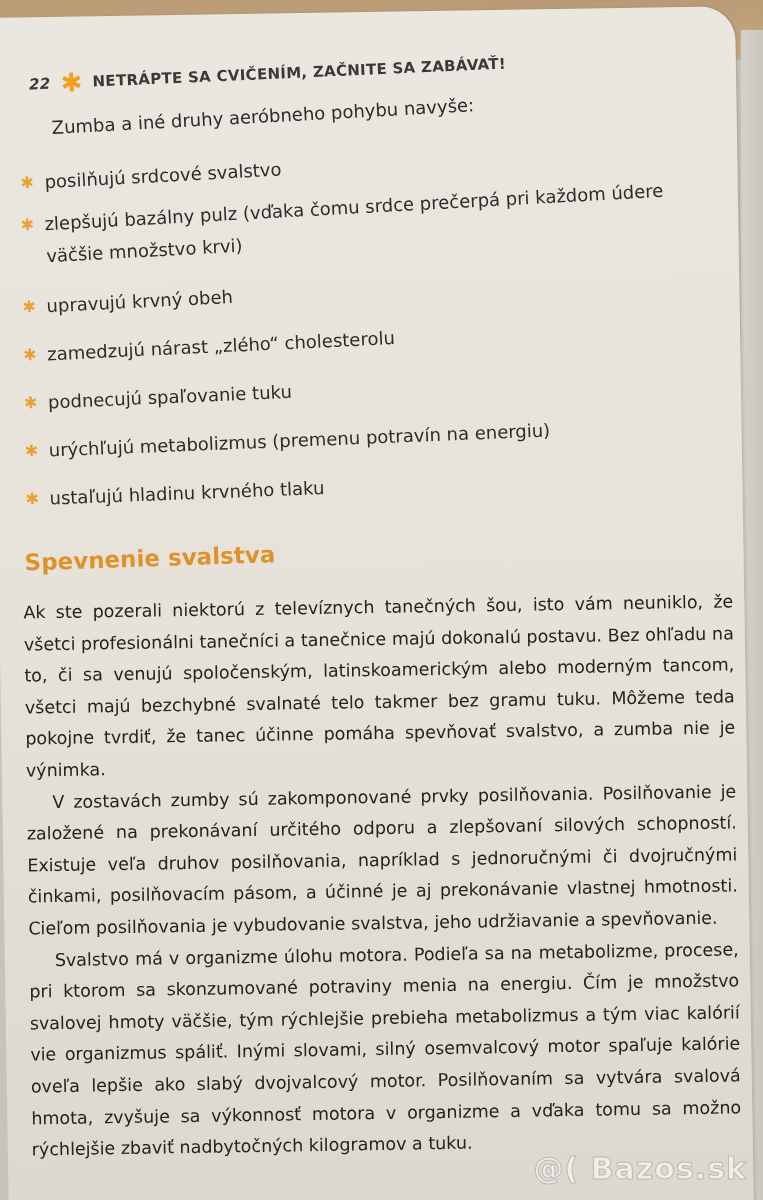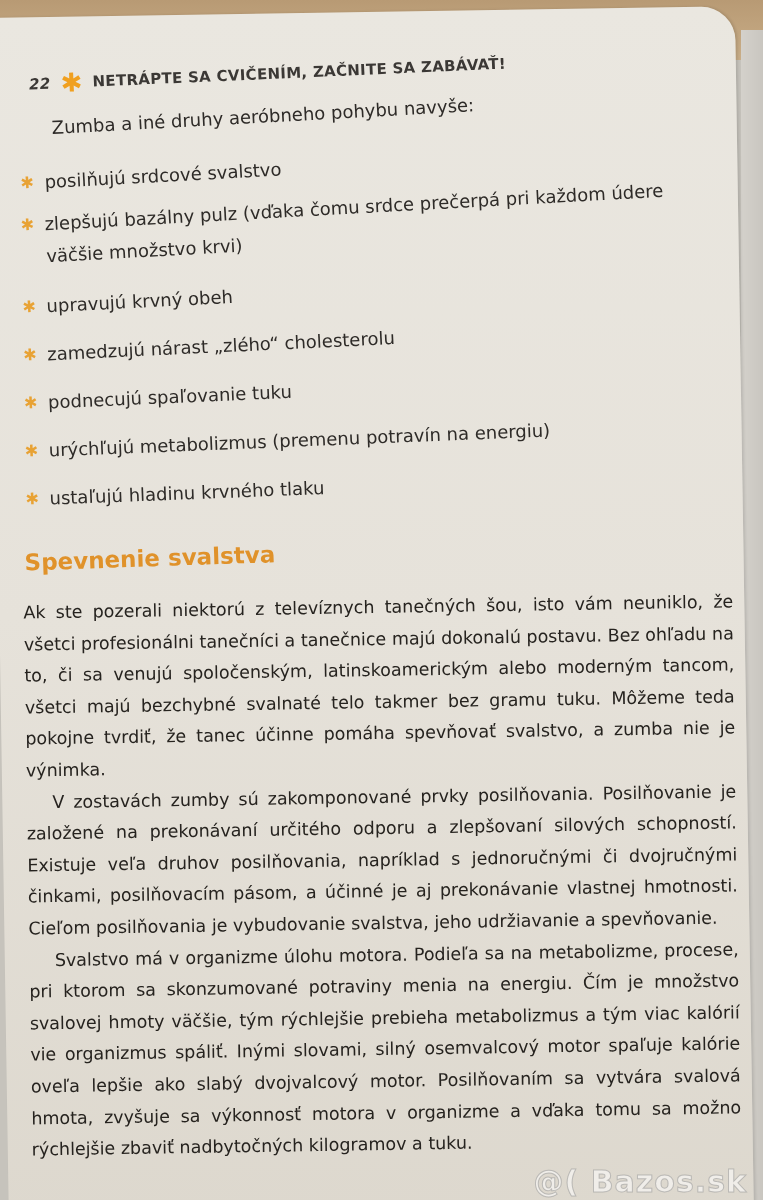--- a/index.html
+++ b/index.html
@@ -56,21 +56,21 @@
   }
   .body-text {
     position: absolute; left: -14px; top: 580px; width: 710px;
     font-size: 17.5px; line-height: 31.6px; color: #26231f;
     text-align: justify;
   }
   .body-text p { margin: 0; text-indent: 0; }
   .body-text p.indent { text-indent: 26px; }
 
   .watermark {
-    position: absolute; right: 16px; bottom: 1px;
+    position: absolute; right: 16px; bottom: 14px;
     font-size: 30px; font-weight: bold; color: rgba(255,255,255,0.55);
     -webkit-text-stroke: 1px rgba(150,150,150,0.55);
     letter-spacing: 1px;
   }
 </style>
 </head>
 <body>
 
 <div class="wood"></div>
 <div class="right-edge"></div>

